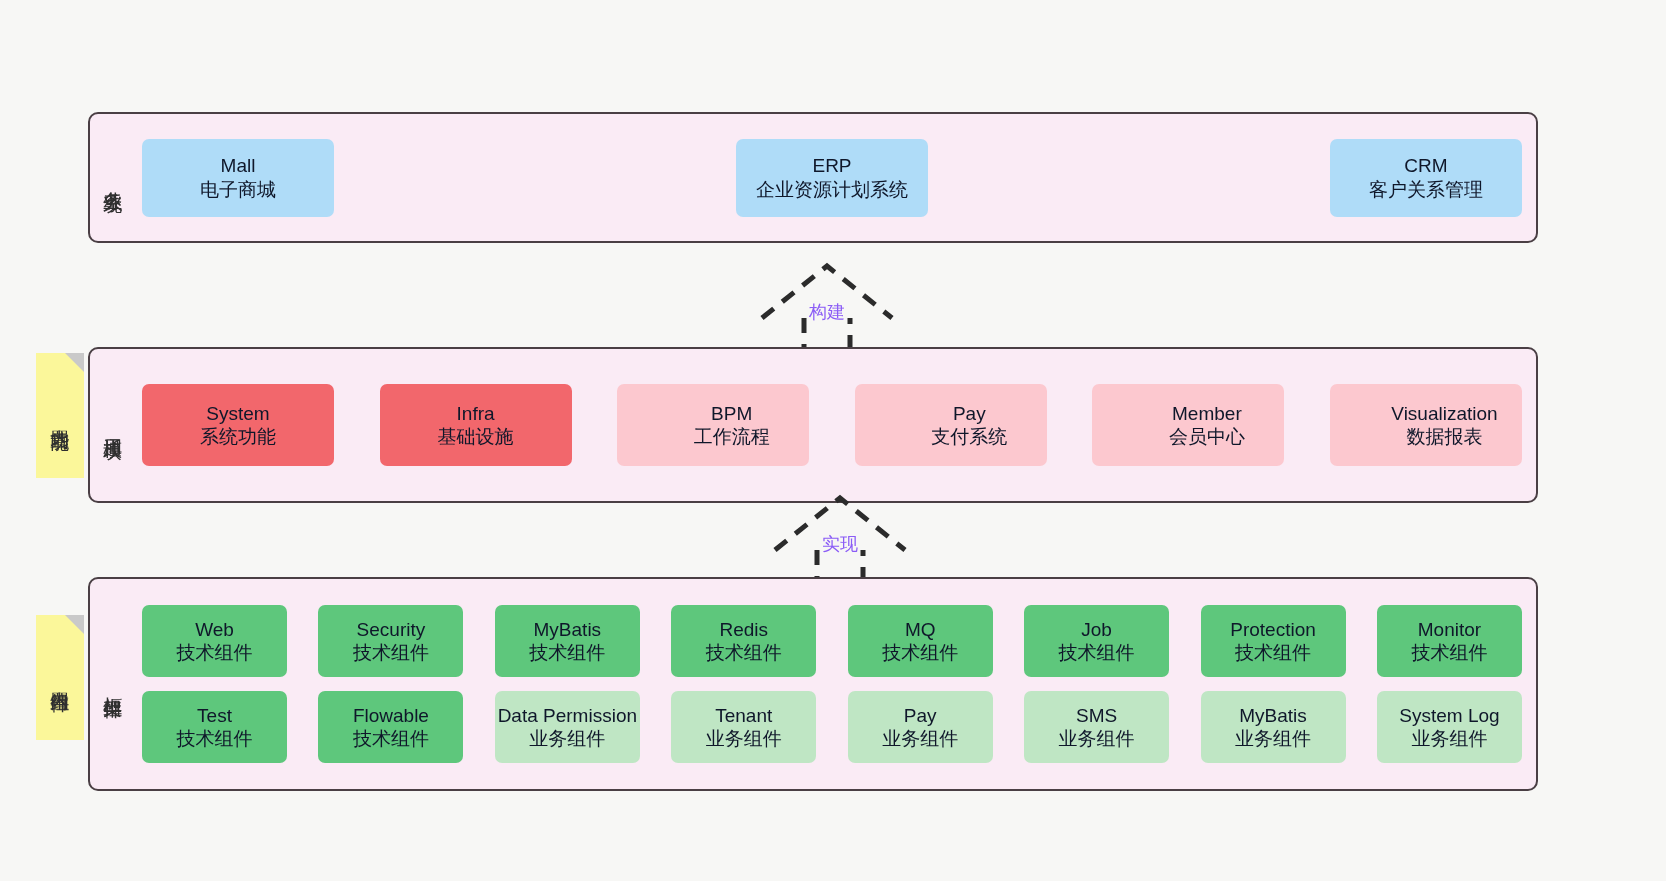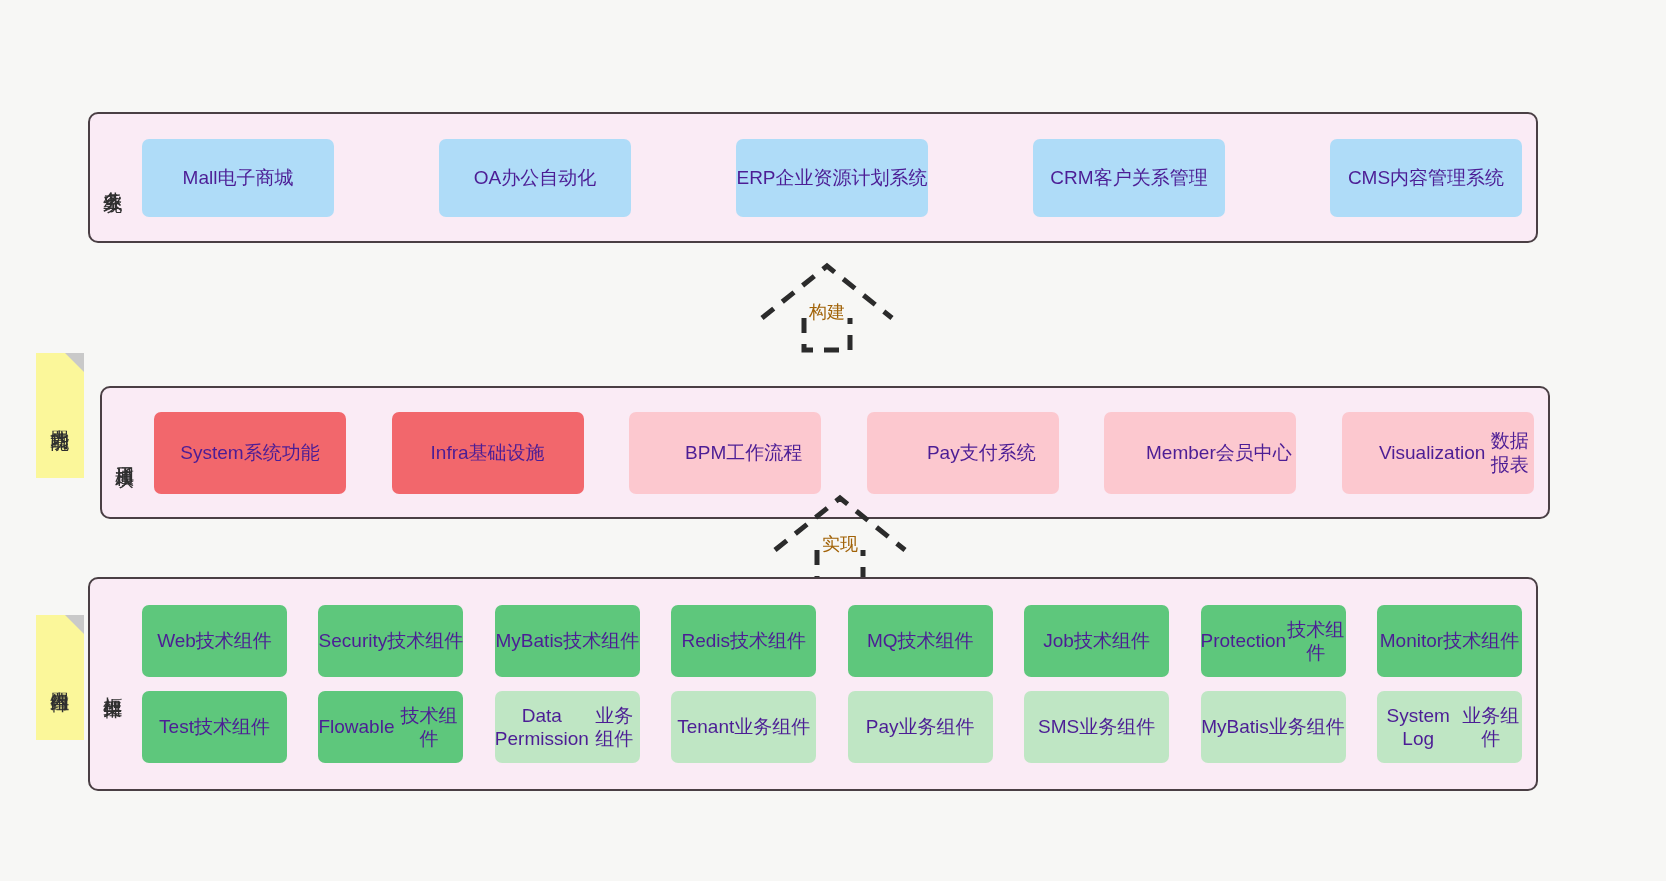--- a/index.html
+++ b/index.html
@@ -58,27 +58,27 @@
     width:100%;
     justify-content:space-between;
     align-items:stretch;
     gap:0;
   }
 
   
   .node{
     border-radius:7px;
     display:flex;
-    flex-direction:row;
+    flex-direction:column;
     align-items:center;
     justify-content:center;
-    text-align:center;
+    text-align:right;
     font-size:19px;
     line-height:1.22;
-    color:#4c1d95;
+    color:#0f172a;
     box-sizing:border-box;
     user-select:none;
   }
   .node .en{display:block;}
   .node .cn{display:block;font-family:Liberation Serif, serif;}
   .node.blue{background:#afdcf8;}
   .node.red-strong{background:#f2676c;}
   .node.red-light{background:#fcc8cf;padding-left:37px;}
   .node.green-strong{background:#5ec77c;}
   .node.green-light{background:#bfe6c4;}
@@ -119,78 +119,70 @@
     position:absolute;
     width:150px;height:96px;
   }
   .arrow svg{display:block;width:100%;height:100%;overflow:visible;}
   .arrow-label{
     position:absolute;
     left:0;right:0;
     top:42px;
     text-align:center;
     font-size:18px;
-    color:#a16207;
+    color:#8b5cf6;
     background:transparent;
     user-select:none;
     pointer-events:none;
   }
 </style>
 </head>
 <body>
 
 <div id="canvas">
 
   <div class="layer" id="layer-business" style="left:88px;top:112px;width:1450px;height:131px;">
     <div class="layer-title">业务系统</div>
     <div class="layer-body">
 
       <div class="node blue">
         <span class="en">Mall</span>
         <span class="cn">电子商城</span>
       </div>
 
-      <div class="node blue">
-        <span class="en">OA</span>
-        <span class="cn">办公自动化</span>
-      </div>
 
       <div class="node blue">
         <span class="en">ERP</span>
         <span class="cn">企业资源计划系统</span>
       </div>
 
       <div class="node blue">
         <span class="en">CRM</span>
         <span class="cn">客户关系管理</span>
       </div>
 
-      <div class="node blue">
-        <span class="en">CMS</span>
-        <span class="cn">内容管理系统</span>
-      </div>
 
 
     </div>
   </div>
 
   <div class="arrow" id="arrow-build" style="left:752px;top:258px;">
     <svg viewBox="0 0 150 96" preserveAspectRatio="none" aria-hidden="true">
       <path d="M 10 60 L 75 8 L 140 60" fill="none" stroke="#2b2b2b" stroke-width="5" stroke-dasharray="15 11" stroke-linecap="butt"></path>
       <path d="M 52 60 L 52 92 L 98 92 L 98 60" fill="none" stroke="#2b2b2b" stroke-width="5" stroke-dasharray="15 11" stroke-linecap="butt"></path>
     </svg>
     <div class="arrow-label">构建</div>
   </div>
 
   <div class="tag" id="tag-builtin-function" style="left:36px;top:353px;height:125px;">
     <span class="fold"></span>
     <span>内置功能</span>
   </div>
 
-  <div class="layer" id="layer-modules" style="left:100px;top:347px;width:1450px;height:133px;margin-top:39px;">
+  <div class="layer" id="layer-modules" style="left:88px;top:347px;width:1450px;height:156px;">
     <div class="layer-title">通用模块</div>
     <div class="layer-body">
 
       <div class="node red-strong">
         <span class="en">System</span>
         <span class="cn">系统功能</span>
       </div>
 
       <div class="node red-strong">
         <span class="en">Infra</span>

